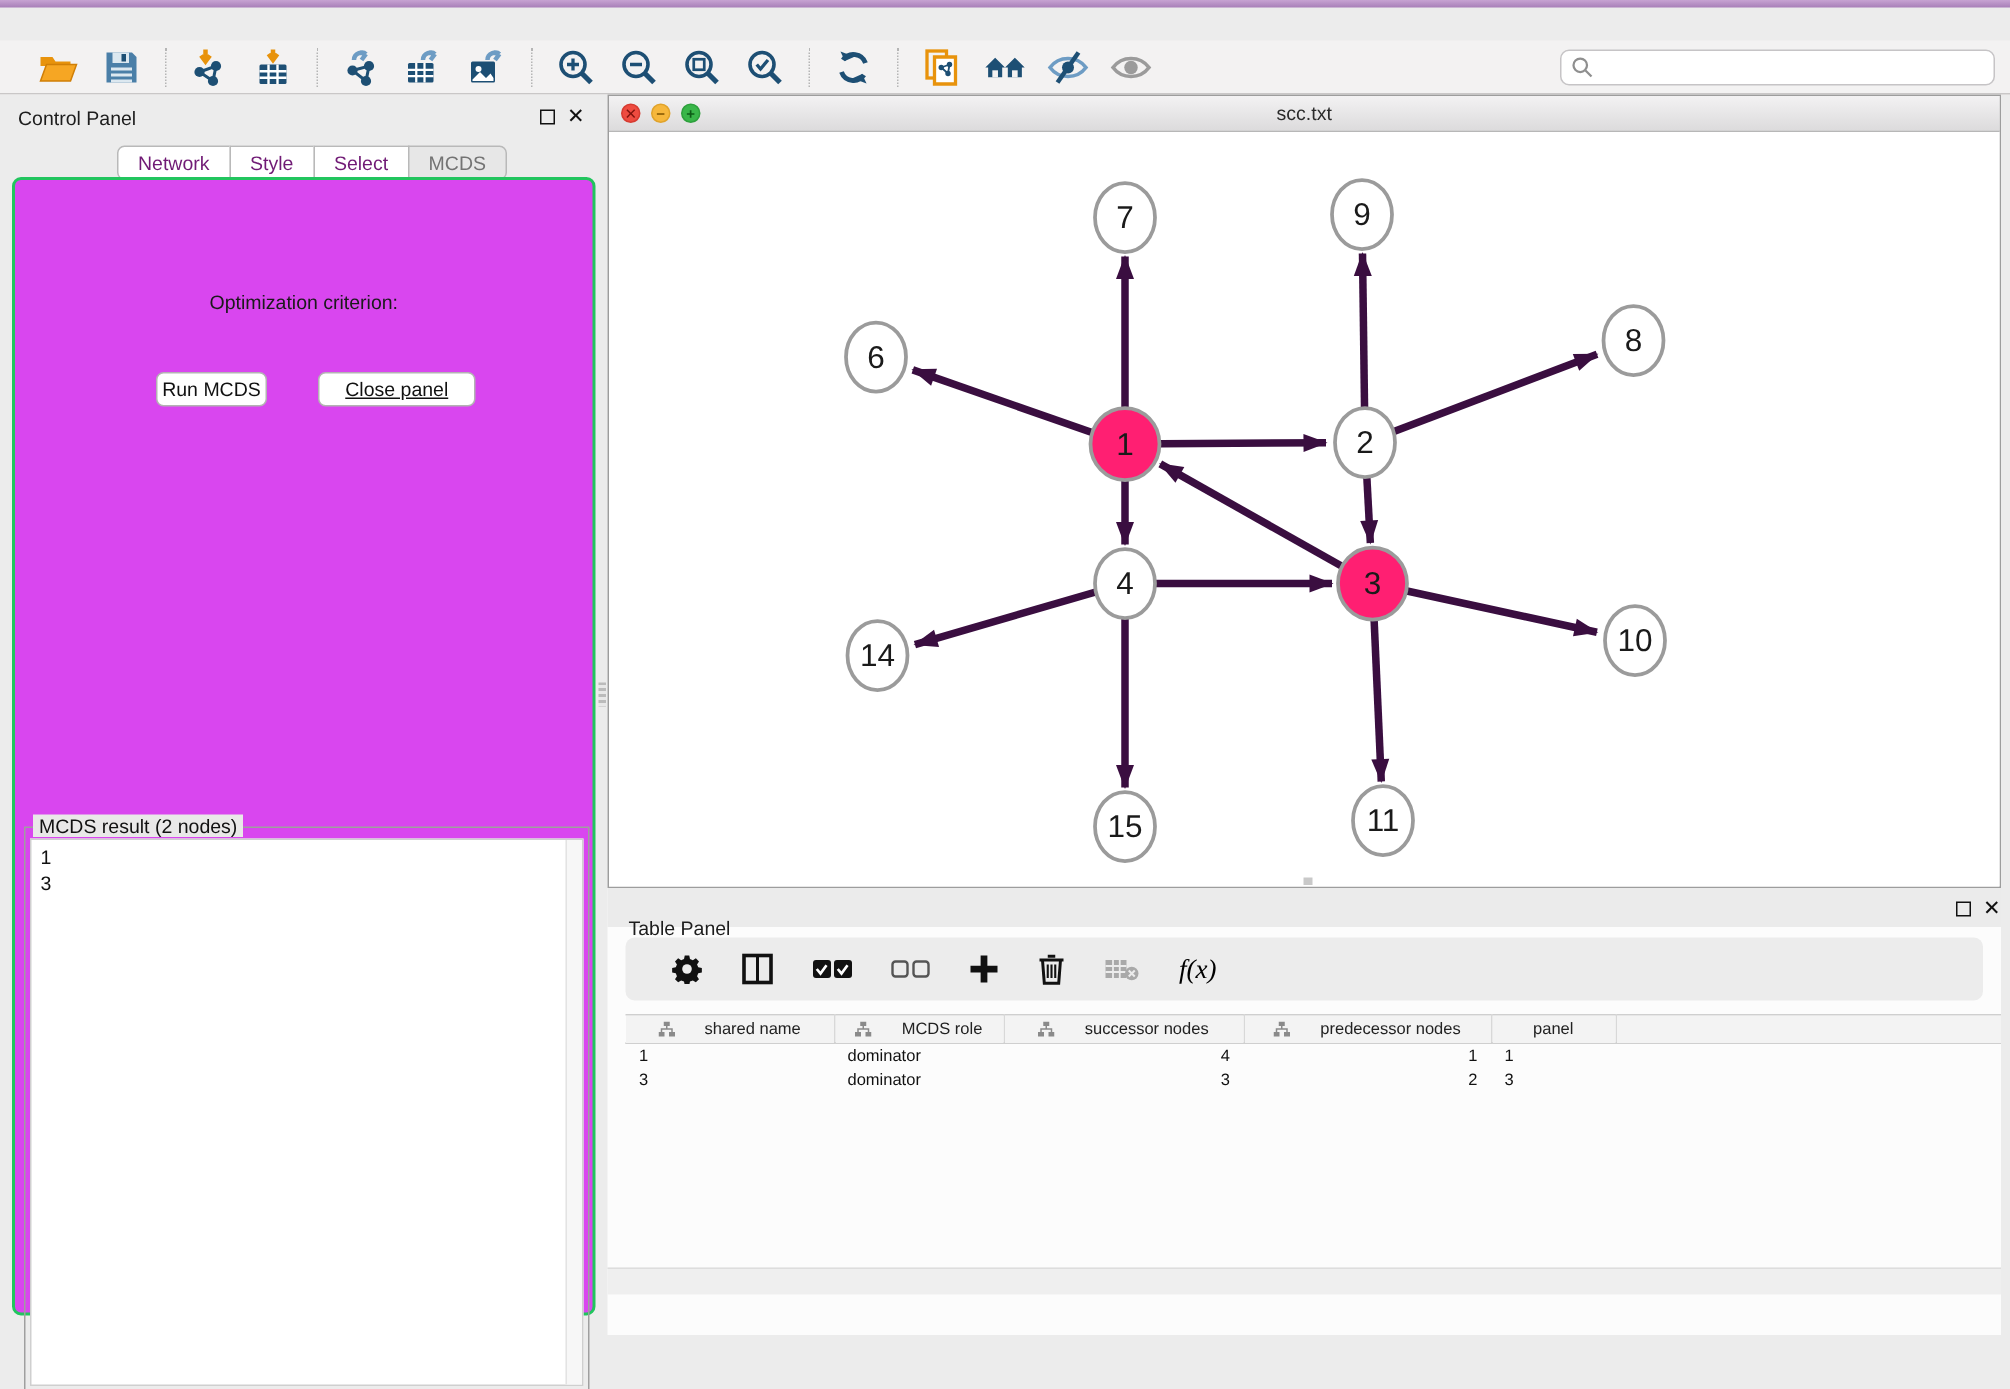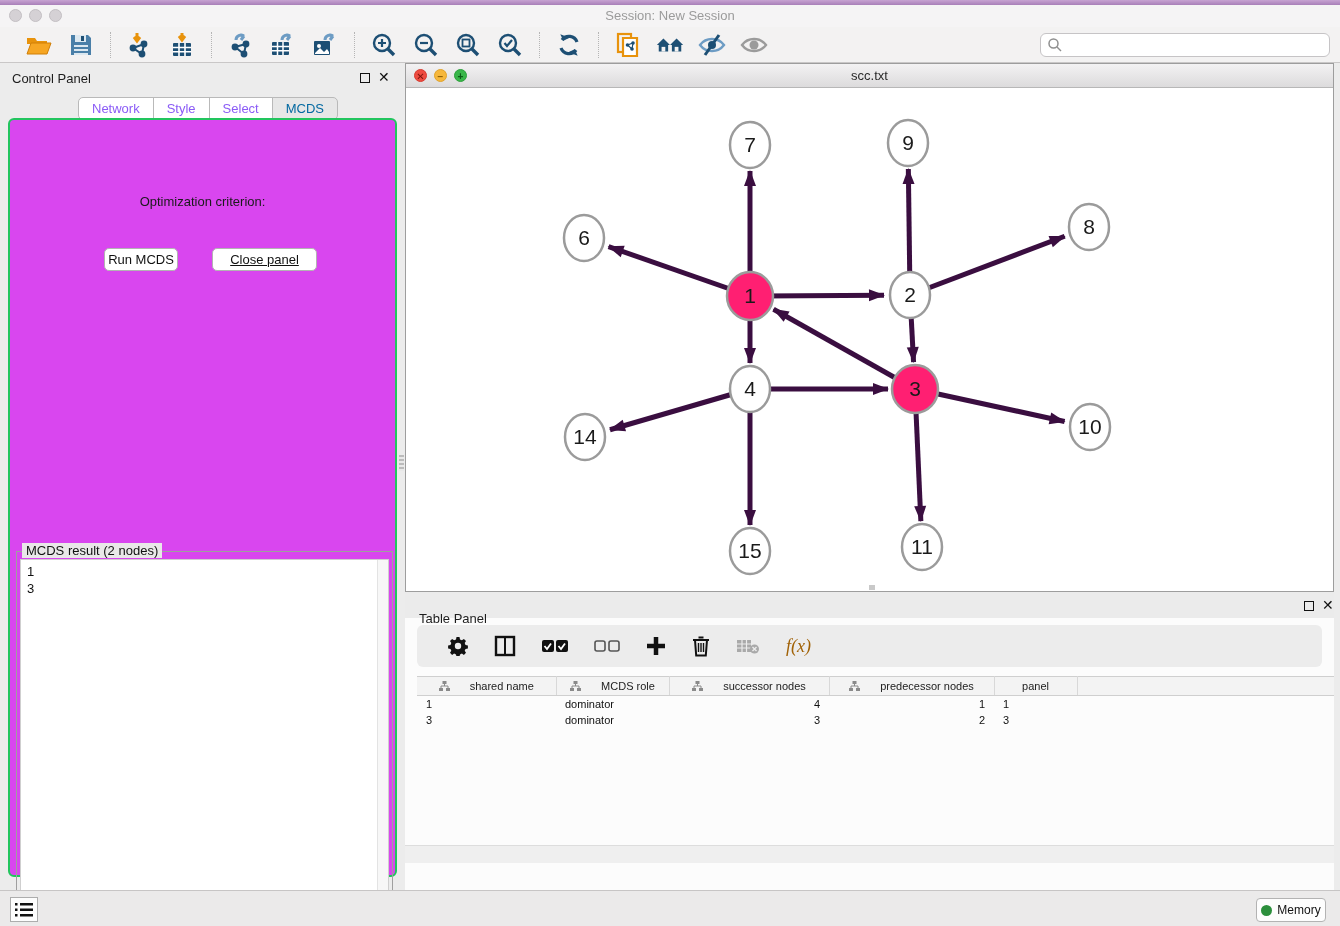--- a/index.html
+++ b/index.html
@@ -22,24 +22,24 @@
   #search-icon { position:absolute; left:7px; top:4px; }
 
   
   #control-panel { left:0; top:63px; width:405px; height:827px; background:#ececec; }
   #cp-header { position:absolute; left:0; top:0; width:100%; height:30px; }
   #cp-title { position:absolute; left:12px; top:8px; font-size:13px; color:#1d1d1d; }
   .panel-float { position:absolute; top:10px; width:10px; height:10px; border:1.5px solid #111; }
   .panel-close { position:absolute; top:7px; font-size:14px; font-weight:bold; color:#111; line-height:14px; }
   #cp-body { position:absolute; left:8px; top:55px; width:389px; height:759px; background:#d946ef; border:2px solid #22c55e; border-radius:6px; }
   .segbar { position:absolute; display:inline-flex; }
-  .seg { padding:3px 13px; font-size:13px; background:#fff; border:1px solid #b9b9b9; color:#8b5cf6; margin-left:-1px; white-space:nowrap; }
+  .seg { padding:3px 13px; font-size:13px; background:#fff; border:1px solid #b9b9b9; color:#701a75; margin-left:-1px; white-space:nowrap; }
   .seg:first-child { border-radius:5px 0 0 5px; margin-left:0; }
   .seg:last-child { border-radius:0 5px 5px 0; }
-  .seg.selected { background:#e7e7e7; color:#0369a1; }
+  .seg.selected { background:#e7e7e7; color:#737373; }
   #cp-tabs { left:78px; top:34px; }
   #opt-label { position:absolute; left:0; top:74px; width:100%; text-align:center; font-size:13px; color:#1a1a1a; }
   #opt-select { position:absolute; left:44px; top:95px; width:310px; height:23px; background:#fff; border:1px solid #b3b3b3; border-radius:5px; font-size:13px; color:#111; line-height:21px; padding-left:10px; }
   #opt-select .chev { position:absolute; right:8px; top:4px; }
   .cp-btn { position:absolute; top:128px; height:23px; background:#fff; border:1px solid #b3b3b3; border-radius:5px; font-size:13px; color:#111; text-align:center; line-height:21px; }
   #run-btn { left:94px; width:74px; }
   #closep-btn { left:202px; width:105px;text-decoration:underline; }
   #result-group { position:absolute; left:6px; top:431px; width:377px; height:377px; border:1px solid #9f9f9f; }
   #result-label { position:absolute; left:5px; top:-9px; background:#e9e8e8; padding:0 4px; font-size:13px; color:#111; }
   #result-area { position:absolute; left:3px; top:7px; right:3px; bottom:3px; background:#fff; border:1px solid #cfcfcf; font-size:13px; color:#111; line-height:17px; padding:3px 6px; }
@@ -55,21 +55,21 @@
   #nt-zoom { left:48px; background:#39b649; border:1px solid #2da03c; color:#0d5c17; }
   #net-canvas { position:absolute; left:0; top:24px; width:927px; height:503px; background:#fff; }
   #net-grip { position:absolute; left:463px; bottom:1px; width:6px; height:5px; background:#c9c9c9; }
 
   
   #table-panel { left:405px; top:592px; width:929px; height:298px; background:#fcfcfc; }
   #tp-header { position:absolute; left:0; top:0; width:100%; height:26px; background:#ebebeb; }
   #tp-title { position:absolute; left:14px; top:7px; font-size:13px; color:#1d1d1d;margin-top:12px; }
   #tp-toolbar { position:absolute; left:12px; top:33px; width:905px; height:42px; background:#ececec; border-radius:6px; display:flex; align-items:center; padding-left:18px; }
   .tp-icon { margin-right:13px; margin-left:13px; display:flex; align-items:center; }
-  #fx-label { font-family:"Liberation Serif","DejaVu Serif",serif; font-style:italic; font-size:18px; color:#a16207; }
+  #fx-label { font-family:"Liberation Serif","DejaVu Serif",serif; font-style:italic; font-size:18px; color:#000000; }
   #tp-table { position:absolute; left:12px; top:84px; width:917px; }
   #tp-table table { border-collapse:collapse; font-size:11px; width:100%; table-layout:fixed; }
   #tp-table th { background:#f3f3f3; border-top:1px solid #cfcfcf; border-bottom:1px solid #cfcfcf; border-right:1px solid #d8d8d8; height:19px; font-weight:normal; color:#222; position:relative; }
   #tp-table th .hdr-inner { display:flex; align-items:center; justify-content:center; gap:20px; }
   #tp-table td { height:16px; padding:0 9px; color:#111; overflow:hidden; white-space:nowrap; }
   td.num { text-align:right; padding-right:15px; }
   #tp-tabs-strip { position:absolute; left:0; top:253px; width:929px; height:18px; background:#efefef; border-top:1px solid #ddd; }
   #tp-tabs { left:283px; top:264px; }
   
   #status-bar { left:0; top:890px; width:1340px; height:36px; background:#ebeaea; border-top:1px solid #c7c5c5; }
@@ -78,26 +78,20 @@
   #memory-dot { width:11px; height:11px; border-radius:50%; background:#2c8f3c; }
   
   #v-grip { left:399px; top:455px; width:5px; height:16px; background:repeating-linear-gradient(#bbb,#bbb 2px,#e8e8e8 2px,#e8e8e8 4px); }
 </style>
 </head>
 <body>
 
 <div id="app">
 
   <div id="top-strip" class="abs"></div>
-  <div id="titlebar" class="abs">
-    <span class="tl-dot" style="left:9px"></span>
-    <span class="tl-dot" style="left:29px"></span>
-    <span class="tl-dot" style="left:49px"></span>
-    <div class="title">Session: New Session</div>
-  </div>
 
   <div id="toolbar" class="abs">
     <span class="tb-icon">
       <svg width="26" height="22" viewBox="0 0 26 22">
           <path d="M1 4 h8 l2 3 h10 v3 h-20z" fill="#e8930c"></path>
           <path d="M1 20 L5 9 h20 L21 20z" fill="#f6a623" stroke="#d07f07"></path>
         </svg>
     </span>
     <span class="tb-icon">
       <svg width="24" height="24" viewBox="0 0 24 24">
@@ -483,32 +477,14 @@
               <td class="num">2</td>
               <td>3</td>
               <td></td>
           </tr>
         </tbody>
       </table>
     </div>
     <div id="tp-tabs-strip"></div>
   </div>
 
-  <div id="status-bar" class="abs">
-    <div id="task-btn">
-      <svg width="18" height="14" viewBox="0 0 18 14">
-          <g fill="#111">
-            <rect x="0" y="0" width="2.5" height="2.5"></rect>
-            <rect x="0" y="5.5" width="2.5" height="2.5"></rect>
-            <rect x="0" y="11" width="2.5" height="2.5"></rect>
-            <rect x="5" y="0" width="13" height="2.5"></rect>
-            <rect x="5" y="5.5" width="13" height="2.5"></rect>
-            <rect x="5" y="11" width="13" height="2.5"></rect>
-          </g>
-        </svg>
-    </div>
-    <div id="memory-btn">
-      <span id="memory-dot"></span>
-      <span>Memory</span>
-    </div>
-  </div>
 
 </div>
 
 </body></html>

